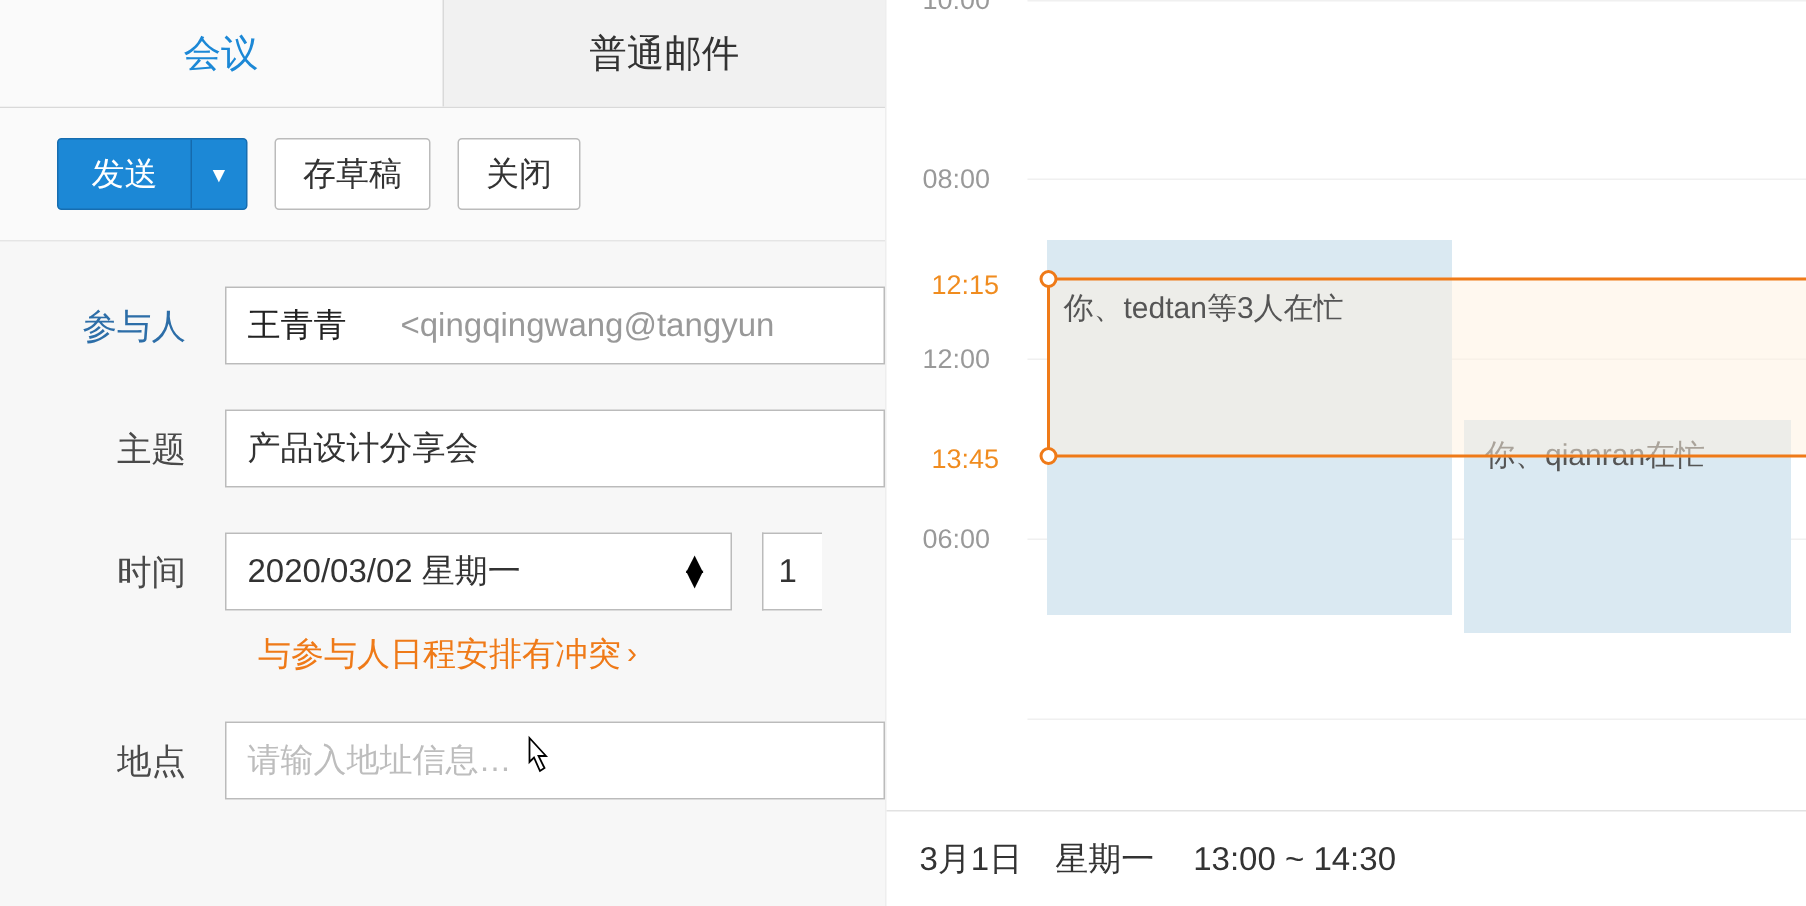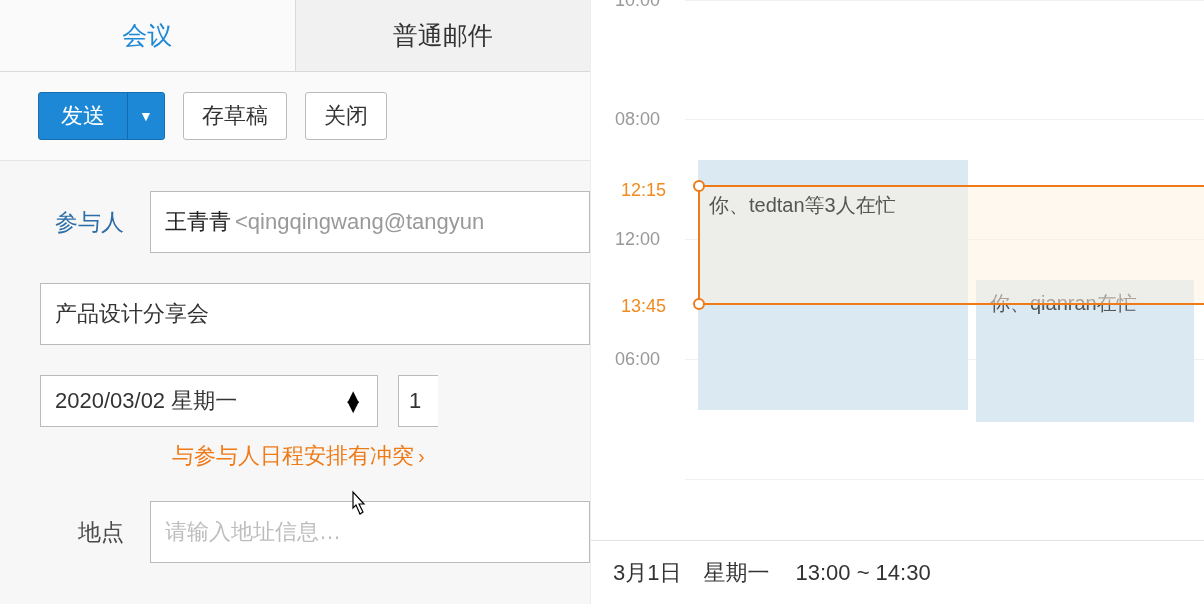--- a/index.html
+++ b/index.html
@@ -103,30 +103,31 @@
     .form-label {
       width: 110px;
       font-size: 23px;
       color: #4a4a4a;
       text-align: right;
       padding-right: 26px;
     }
     .participants-label { color: #2d6ea8; }
     .input-box {
       flex: 1;
-      height: 62px;
+      height: 52px;
       background: #fff;
       border: 1px solid #bbb;
       display: flex;
       align-items: center;
       padding: 0 14px;
       font-size: 22px;
       color: #333;
       overflow: hidden;
       white-space: nowrap;
+      gap: 32px;
     }
     .input-box .name { color: #222; }
     .input-box .email { color: #999; margin-left: 4px; }
     .date-select {
       width: 338px;
       height: 52px;
       background: #fff;
       border: 1px solid #bbb;
       display: flex;
       align-items: center;
@@ -307,26 +308,28 @@
   <div class="form">
     <div class="form-row">
       <div class="form-label participants-label">参与人</div>
       <div class="input-box">
         <span class="name">王青青</span>
         <span class="email">&lt;qingqingwang@tangyun</span>
       </div>
     </div>
 
     <div class="form-row">
+      <div class="form-label">主题</div>
       <div class="input-box">
         <span>产品设计分享会</span>
       </div>
     </div>
 
     <div class="form-row tight">
+      <div class="form-label">时间</div>
       <div class="date-select">
         <span>2020/03/02 星期一</span>
         <span class="spinner">
             <span>▲</span>
             <span>▼</span>
           </span>
       </div>
       <div class="time-select">
         <span>1</span>
       </div>

